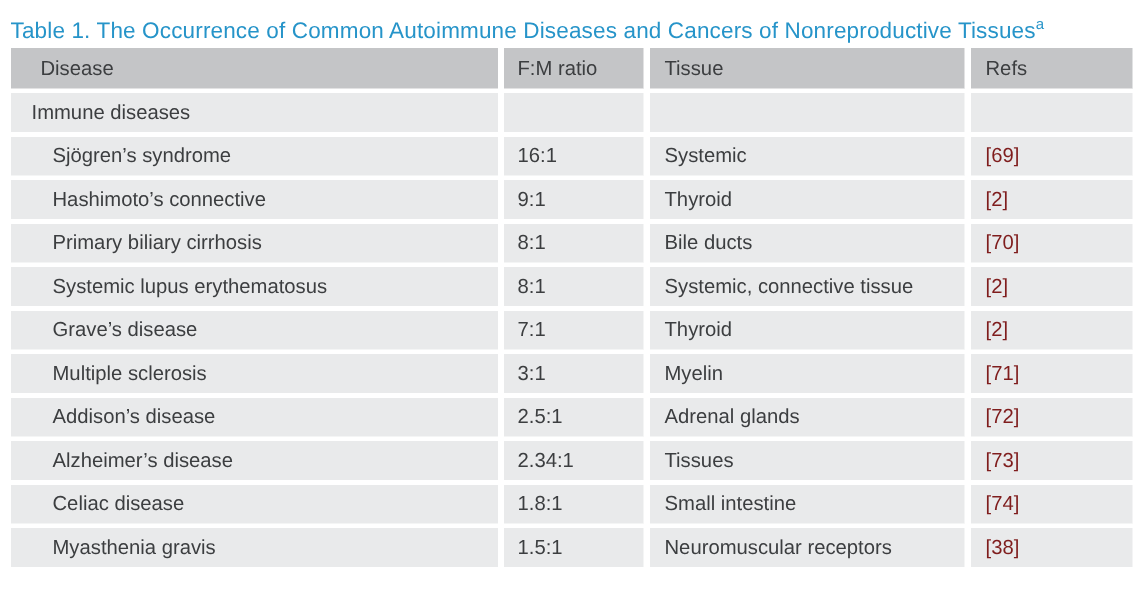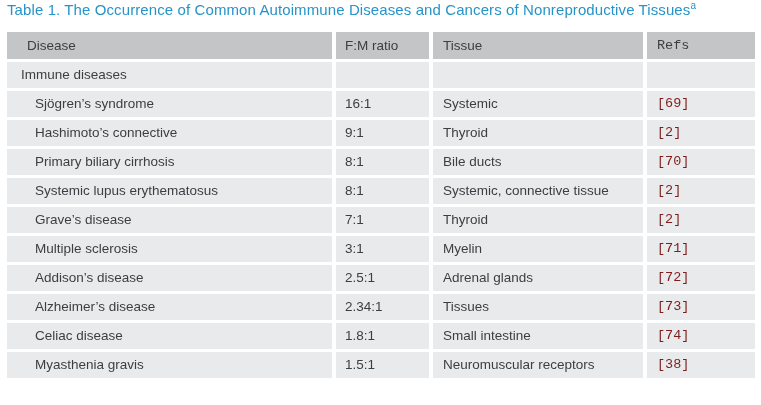--- a/index.html
+++ b/index.html
@@ -10,21 +10,21 @@
     font-family: "Liberation Sans", sans-serif;
     overflow: hidden;
   }
   .page {
     position: relative;
     width: 761px; height: 405px;
     background: #ffffff;
   }
   .table-title {
     position: absolute;
-    left: 7px; top: 0;
+    left: 7px; top: 11px;
     font-size: 15px;
     line-height: 20px;
     color: #2694c9;
     letter-spacing: 0.1px;
     white-space: nowrap;
   }
   .table-title sup {
     font-size: 10px;
     line-height: 0;
   }
@@ -56,21 +56,21 @@
     height: 29px; 
   }
   th:not(:last-child), td:not(:last-child) {
     border-right: 4px solid #ffffff;
   }
   th.col-disease { padding-left: 20px; }
   td.cell-disease.section { padding-left: 14px; }
   td.cell-disease.item { padding-left: 28px; }
   td.cell-ratio, th.col-ratio { padding-left: 9px; }
   td.cell-tissue, th.col-tissue { padding-left: 10px; }
-  td.cell-ref, th.col-refs { padding-left: 10px; font-family: Liberation Mono, monospace; }
+  td.cell-ref, th.col-refs { padding-left: 10px; }
   a.ref-link {
     color: #7f1d1d;
     text-decoration: none;
     cursor: pointer;
   }
 </style>
 </head>
 <body>
 
 <div class="page">

